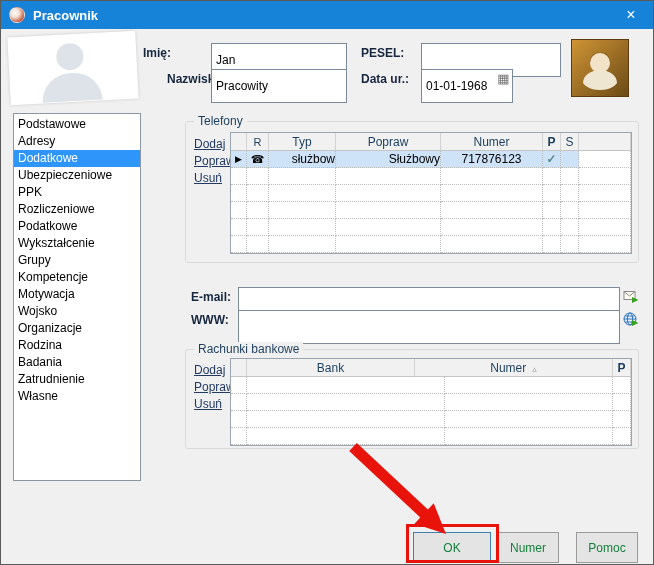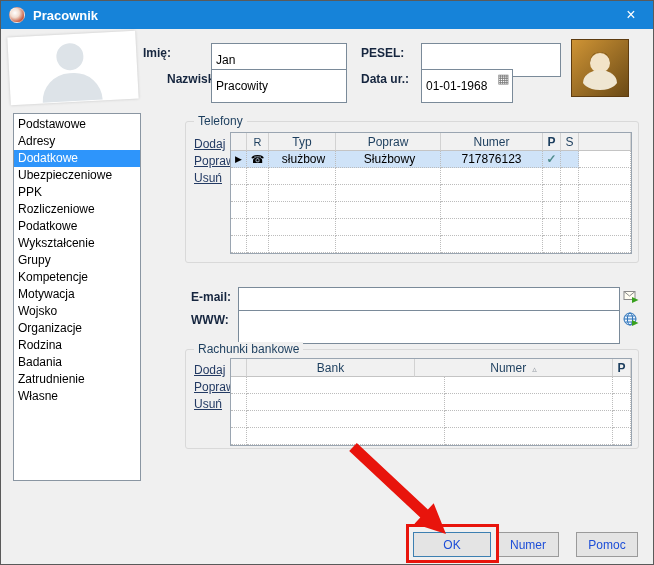--- a/index.html
+++ b/index.html
@@ -46,38 +46,38 @@
   .grp-label { position:absolute; top:-8px; left:8px; background:#f0f0f0; padding:0 4px; color:#1c3e5e; }
   .link { position:absolute; left:8px; color:#233a63; text-decoration:underline; cursor:pointer; white-space:nowrap; }
   
   .grid { position:absolute; background:#fff; border:1px solid #9aa5b1; overflow:hidden; }
   #phones-grid { left:44px; top:10px; width:402px; height:122px; }
   #banks-grid  { left:44px; top:8px;  width:402px; height:88px; }
   .trow { display:flex; height:17px; }
   .trow.thead { height:18px; }
   .tcell { flex:none; height:100%; border-right:1px dotted #bcbcbc; border-bottom:1px dotted #bcbcbc; overflow:hidden; white-space:nowrap; text-align:center; line-height:17px; background:#fff; }
   .thead .tcell { border-right:1px solid #d2d2d2; border-bottom:1px solid #c4c4c4; color:#1c3e5e; line-height:18px; background:#f1f1f1; }
-  .col-typ, .col-nazwa { text-align:center; padding-left:3px; }
+  .col-typ, .col-nazwa { text-align:right; padding-left:3px; }
   .thead .col-typ, .thead .col-nazwa { text-align:center; padding-left:0; }
   .col-sel { font-size:9px; color:#000; }
   .col-r { font-size:11px; }
   .col-p { color:#4e8b8b; font-weight:bold; }
   .tdata.sel .tcell { background:#cfe3f8; }
   .tdata.sel .col-filler { background:#fff; }
   .sort { color:#9aa0a8; font-size:9px; margin-left:6px; }
   
   #lbl-email { left:190px; top:289px; }
   #in-email { left:237px; top:286px; width:382px; }
   #ic-email { left:622px; top:287px; }
   #lbl-www { left:190px; top:312px; }
   #in-www { left:237px; top:309px; width:382px; }
   #ic-www { left:622px; top:310px; }
   .mini-icon { position:absolute; width:16px; height:16px; cursor:pointer; }
   
-  .btn { position:absolute; height:25px; background:#e4e4e4; border:1px solid #9a9a9a; font:12px "Liberation Sans",sans-serif; color:#1d4ed8; cursor:pointer; }
+  .btn { position:absolute; height:31px; background:#e4e4e4; border:1px solid #9a9a9a; font:12px "Liberation Sans",sans-serif; color:#15803d; cursor:pointer; }
   #btn-ok { left:412px; top:531px; width:78px; border:1px solid #3c7fb1; }
   #btn-anuluj { left:496px; top:531px; width:62px; }
   #btn-pomoc { left:575px; top:531px; width:62px; }
   
   #annot-rect { position:absolute; left:405px; top:523px; width:93px; height:39px; border:3px solid var(--annot-color); pointer-events:none; }
   #annot-arrow { position:absolute; left:0; top:0; pointer-events:none; }
 </style>
 </head>
 <body style="--annot-color: #e8140c;">
 

